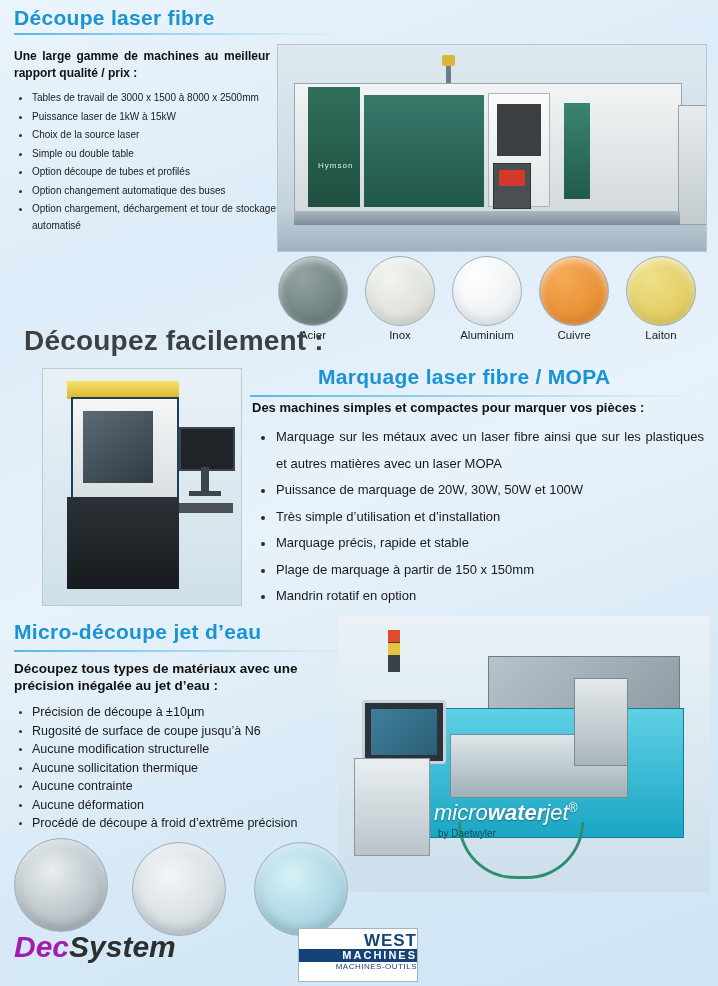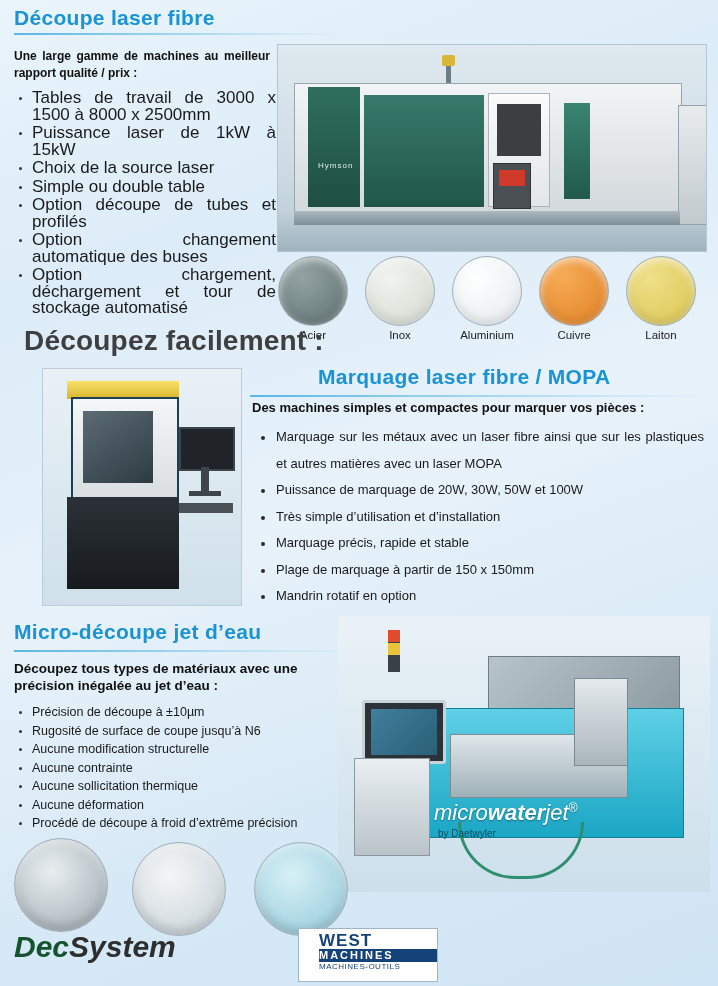--- a/index.html
+++ b/index.html
@@ -22,21 +22,21 @@
   #sec-laser-title{position:absolute;left:14px;top:6px;}
   #sec-laser-rule{position:absolute;left:14px;top:33px;width:330px;}
 
   #laser-intro{
     position:absolute;left:14px;top:48px;width:256px;
     font-size:12px;line-height:17px;font-weight:bold;color:#111;
     text-align:justify;
   }
   #laser-list{
     position:absolute;left:14px;top:90px;width:262px;
-    font-size:17px;line-height:16.5px;
+    font-size:10px;line-height:16.5px;
   }
   ul.bl{margin:0;padding:0;list-style:none;}
   ul.bl li{position:relative;padding-left:18px;margin-bottom:2px;text-align:justify;}
   ul.bl li:before{
     content:"";position:absolute;left:5px;top:7px;width:3px;height:3px;
     background:#333;border-radius:50%;
   }
 
   
   #machine-laser{
@@ -131,26 +131,25 @@
 
   
   #samples{position:absolute;left:8px;top:838px;width:340px;height:100px;}
   .sample{position:absolute;width:92px;height:92px;border-radius:50%;border:1px solid #9fb0bb;overflow:hidden;
     box-shadow:inset 0 3px 8px rgba(255,255,255,.55), inset 0 -5px 10px rgba(0,0,0,.18);}
 
   
   #footer-brand{
     position:absolute;left:14px;top:930px;font-size:30px;font-weight:bold;font-style:italic;
   }
-  #footer-brand .b1{color:#14532d;}
+  #footer-brand .b1{color:#a21caf;}
   #footer-brand .b2{color:#2e2e2e;}
   #west-logo{
     position:absolute;left:298px;top:928px;width:118px;height:52px;background:#fff;border:1px solid #9db6c6;
-    text-align:left;
-    padding-left:20px;
+    text-align:right;
   }
   #west-logo .w{display:block;font-size:17px;font-weight:bold;color:#16427a;letter-spacing:1px;line-height:17px;padding-top:3px;}
   #west-logo .m{display:block;font-size:11px;font-weight:bold;color:#fff;background:#16427a;letter-spacing:2px;line-height:13px;}
   #west-logo .s{display:block;font-size:8px;color:#16427a;letter-spacing:.5px;line-height:10px;}
 </style>
 </head>
 <body>
 
 <div class="page">
 
@@ -239,22 +238,22 @@
 
   <div class="sec-title" id="sec-jet-title">Micro-découpe jet d’eau</div>
   <div class="sec-rule" id="sec-jet-rule"></div>
 
   <div id="jet-intro">Découpez tous types de matériaux avec une précision inégalée au jet d’eau :</div>
 
   <ul class="bl" id="jet-list">
     <li>Précision de découpe à ±10µm</li>
     <li>Rugosité de surface de coupe jusqu’à N6</li>
     <li>Aucune modification structurelle</li>
+    <li>Aucune sollicitation thermique</li>
     <li>Aucune contrainte</li>
-    <li>Aucune sollicitation thermique</li>
     <li>Aucune déformation</li>
     <li>Procédé de découpe à froid d’extrême précision</li>
   </ul>
 
   <div id="machine-waterjet">
     <span class="tower"></span>
     <span class="gantry"></span>
     <span class="cyan"></span>
     <span class="tank"></span>
     <span class="column"></span>

